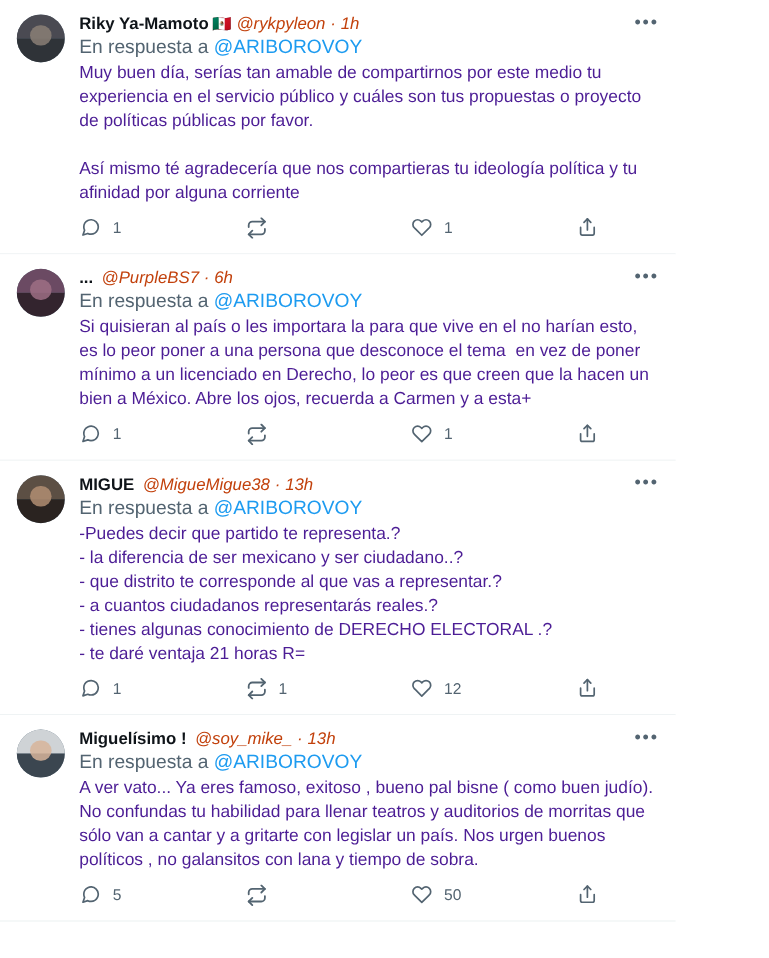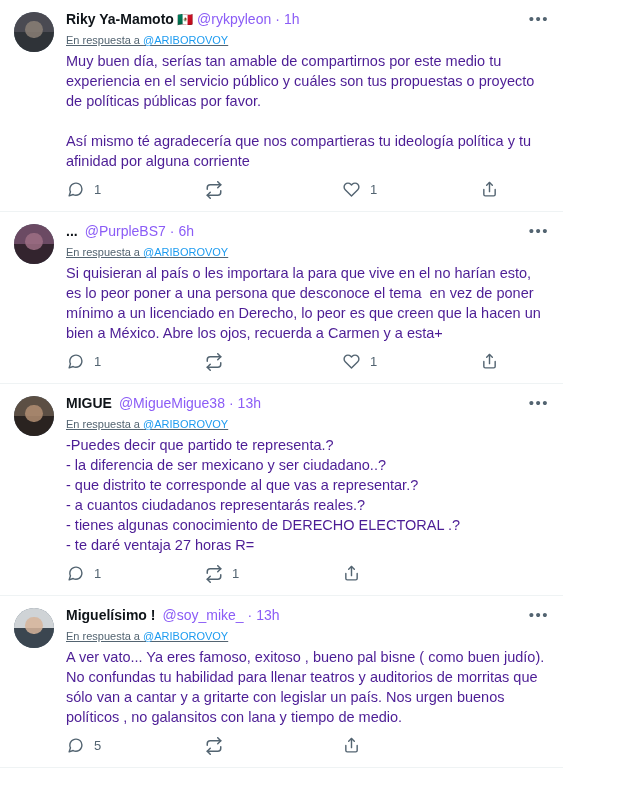--- a/index.html
+++ b/index.html
@@ -73,43 +73,43 @@
     font-weight: bold;
     font-size: 14px;
     color: #0f1419;
   }
   .flag {
     font-size: 13px;
     margin-left: 3px;
   }
   .handle, .dot, .time {
     font-size: 14px;
-    color: #8b5cf6;
+    color: #c2410c;
     margin-left: 4px;
+    font-style: italic;
   }
   .dot { margin-left: 4px; }
   .more-btn {
     position: absolute;
     right: 14px;
     top: 12px;
     width: 22px;
     height: 16px;
     color: #536471;
     font-size: 15px;
     letter-spacing: 1.5px;
     text-align: right;
     line-height: 14px;
     cursor: pointer;
   }
   .reply-to {
-    font-size: 11px;
+    font-size: 16px;
     color: #536471;
     line-height: 20px;
     margin-top: 1px;
-    text-decoration: underline;
   }
   .reply-to .mention {
     color: #1d9bf0;
   }
   .text {
     font-size: 14.5px;
     line-height: 20px;
     color: #4c1d95;
     white-space: pre-wrap;
     margin-top: 1px;
@@ -286,40 +286,48 @@
           <span class="handle">@MigueMigue38</span>
           <span class="dot">·</span>
           <span class="time">13h</span>
         </div>
         <div class="reply-to"><span>En respuesta a </span><span class="mention">@ARIBOROVOY</span></div>
         <div class="text">-Puedes decir que partido te representa.?
 - la diferencia de ser mexicano y ser ciudadano..?
 - que distrito te corresponde al que vas a representar.?
 - a cuantos ciudadanos representarás reales.?
 - tienes algunas conocimiento de DERECHO ELECTORAL .?
-- te daré ventaja 27 horas R=</div>
+- te daré ventaja 21 horas R=</div>
         <div class="actions">
           <div class="action reply">
             <span class="icon-wrap">
               <svg width="17" height="17" viewBox="0 0 24 24" fill="none" stroke="#536471" stroke-width="2" stroke-linecap="round" stroke-linejoin="round">
                 <path d="M21 11.5a8.38 8.38 0 0 1-.9 3.8 8.5 8.5 0 0 1-7.6 4.7 8.38 8.38 0 0 1-3.8-.9L3 21l1.9-5.7a8.38 8.38 0 0 1-.9-3.8 8.5 8.5 0 0 1 4.7-7.6 8.38 8.38 0 0 1 3.8-.9h.5a8.48 8.48 0 0 1 8 8v.5z"></path>
               </svg>
             </span>
             <span class="count">1</span>
           </div>
           <div class="action retweet">
             <span class="icon-wrap">
               <svg width="18" height="18" viewBox="0 0 24 24" fill="none" stroke="#536471" stroke-width="2" stroke-linecap="round" stroke-linejoin="round">
                 <polyline points="17 1 21 5 17 9"></polyline>
                 <path d="M3 11V9a4 4 0 0 1 4-4h14"></path>
                 <polyline points="7 23 3 19 7 15"></polyline>
                 <path d="M21 13v2a4 4 0 0 1-4 4H3"></path>
               </svg>
             </span>
             <span class="count">1</span>
+          </div>
+          <div class="action like">
+            <span class="icon-wrap">
+              <svg width="17" height="17" viewBox="0 0 24 24" fill="none" stroke="#536471" stroke-width="2" stroke-linecap="round" stroke-linejoin="round">
+                <path d="M20.84 4.61a5.5 5.5 0 0 0-7.78 0L12 5.67l-1.06-1.06a5.5 5.5 0 0 0-7.78 7.78l1.06 1.06L12 21.23l7.78-7.78 1.06-1.06a5.5 5.5 0 0 0 0-7.78z"></path>
+              </svg>
+            </span>
+            <span class="count">12</span>
           </div>
           <div class="action share">
             <span class="icon-wrap">
               <svg width="17" height="17" viewBox="0 0 24 24" fill="none" stroke="#536471" stroke-width="2" stroke-linecap="round" stroke-linejoin="round">
                 <path d="M4 12v7a2 2 0 0 0 2 2h12a2 2 0 0 0 2-2v-7"></path>
                 <polyline points="16 6 12 2 8 6"></polyline>
                 <line x1="12" y1="2" x2="12" y2="15"></line>
               </svg>
             </span>
           </div>
@@ -338,41 +346,49 @@
       <div class="body-col">
         <div class="head-row">
           <span class="name">Miguelísimo !</span>
           <span class="flag"></span>
           <span class="handle">@soy_mike_</span>
           <span class="dot">·</span>
           <span class="time">13h</span>
         </div>
         <div class="reply-to"><span>En respuesta a </span><span class="mention">@ARIBOROVOY</span></div>
         <div class="text">A ver vato... Ya eres famoso, exitoso , bueno pal bisne ( como buen judío).
-No confundas tu habilidad para llenar teatros y auditorios de morritas que sólo van a cantar y a gritarte con legislar un país. Nos urgen buenos políticos , no galansitos con lana y tiempo de medio.</div>
+No confundas tu habilidad para llenar teatros y auditorios de morritas que sólo van a cantar y a gritarte con legislar un país. Nos urgen buenos políticos , no galansitos con lana y tiempo de sobra.</div>
         <div class="actions">
           <div class="action reply">
             <span class="icon-wrap">
               <svg width="17" height="17" viewBox="0 0 24 24" fill="none" stroke="#536471" stroke-width="2" stroke-linecap="round" stroke-linejoin="round">
                 <path d="M21 11.5a8.38 8.38 0 0 1-.9 3.8 8.5 8.5 0 0 1-7.6 4.7 8.38 8.38 0 0 1-3.8-.9L3 21l1.9-5.7a8.38 8.38 0 0 1-.9-3.8 8.5 8.5 0 0 1 4.7-7.6 8.38 8.38 0 0 1 3.8-.9h.5a8.48 8.48 0 0 1 8 8v.5z"></path>
               </svg>
             </span>
             <span class="count">5</span>
           </div>
           <div class="action retweet">
             <span class="icon-wrap">
               <svg width="18" height="18" viewBox="0 0 24 24" fill="none" stroke="#536471" stroke-width="2" stroke-linecap="round" stroke-linejoin="round">
                 <polyline points="17 1 21 5 17 9"></polyline>
                 <path d="M3 11V9a4 4 0 0 1 4-4h14"></path>
                 <polyline points="7 23 3 19 7 15"></polyline>
                 <path d="M21 13v2a4 4 0 0 1-4 4H3"></path>
               </svg>
             </span>
             <span class="count"></span>
           </div>
+          <div class="action like">
+            <span class="icon-wrap">
+              <svg width="17" height="17" viewBox="0 0 24 24" fill="none" stroke="#536471" stroke-width="2" stroke-linecap="round" stroke-linejoin="round">
+                <path d="M20.84 4.61a5.5 5.5 0 0 0-7.78 0L12 5.67l-1.06-1.06a5.5 5.5 0 0 0-7.78 7.78l1.06 1.06L12 21.23l7.78-7.78 1.06-1.06a5.5 5.5 0 0 0 0-7.78z"></path>
+              </svg>
+            </span>
+            <span class="count">50</span>
+          </div>
           <div class="action share">
             <span class="icon-wrap">
               <svg width="17" height="17" viewBox="0 0 24 24" fill="none" stroke="#536471" stroke-width="2" stroke-linecap="round" stroke-linejoin="round">
                 <path d="M4 12v7a2 2 0 0 0 2 2h12a2 2 0 0 0 2-2v-7"></path>
                 <polyline points="16 6 12 2 8 6"></polyline>
                 <line x1="12" y1="2" x2="12" y2="15"></line>
               </svg>
             </span>
           </div>
         </div>

